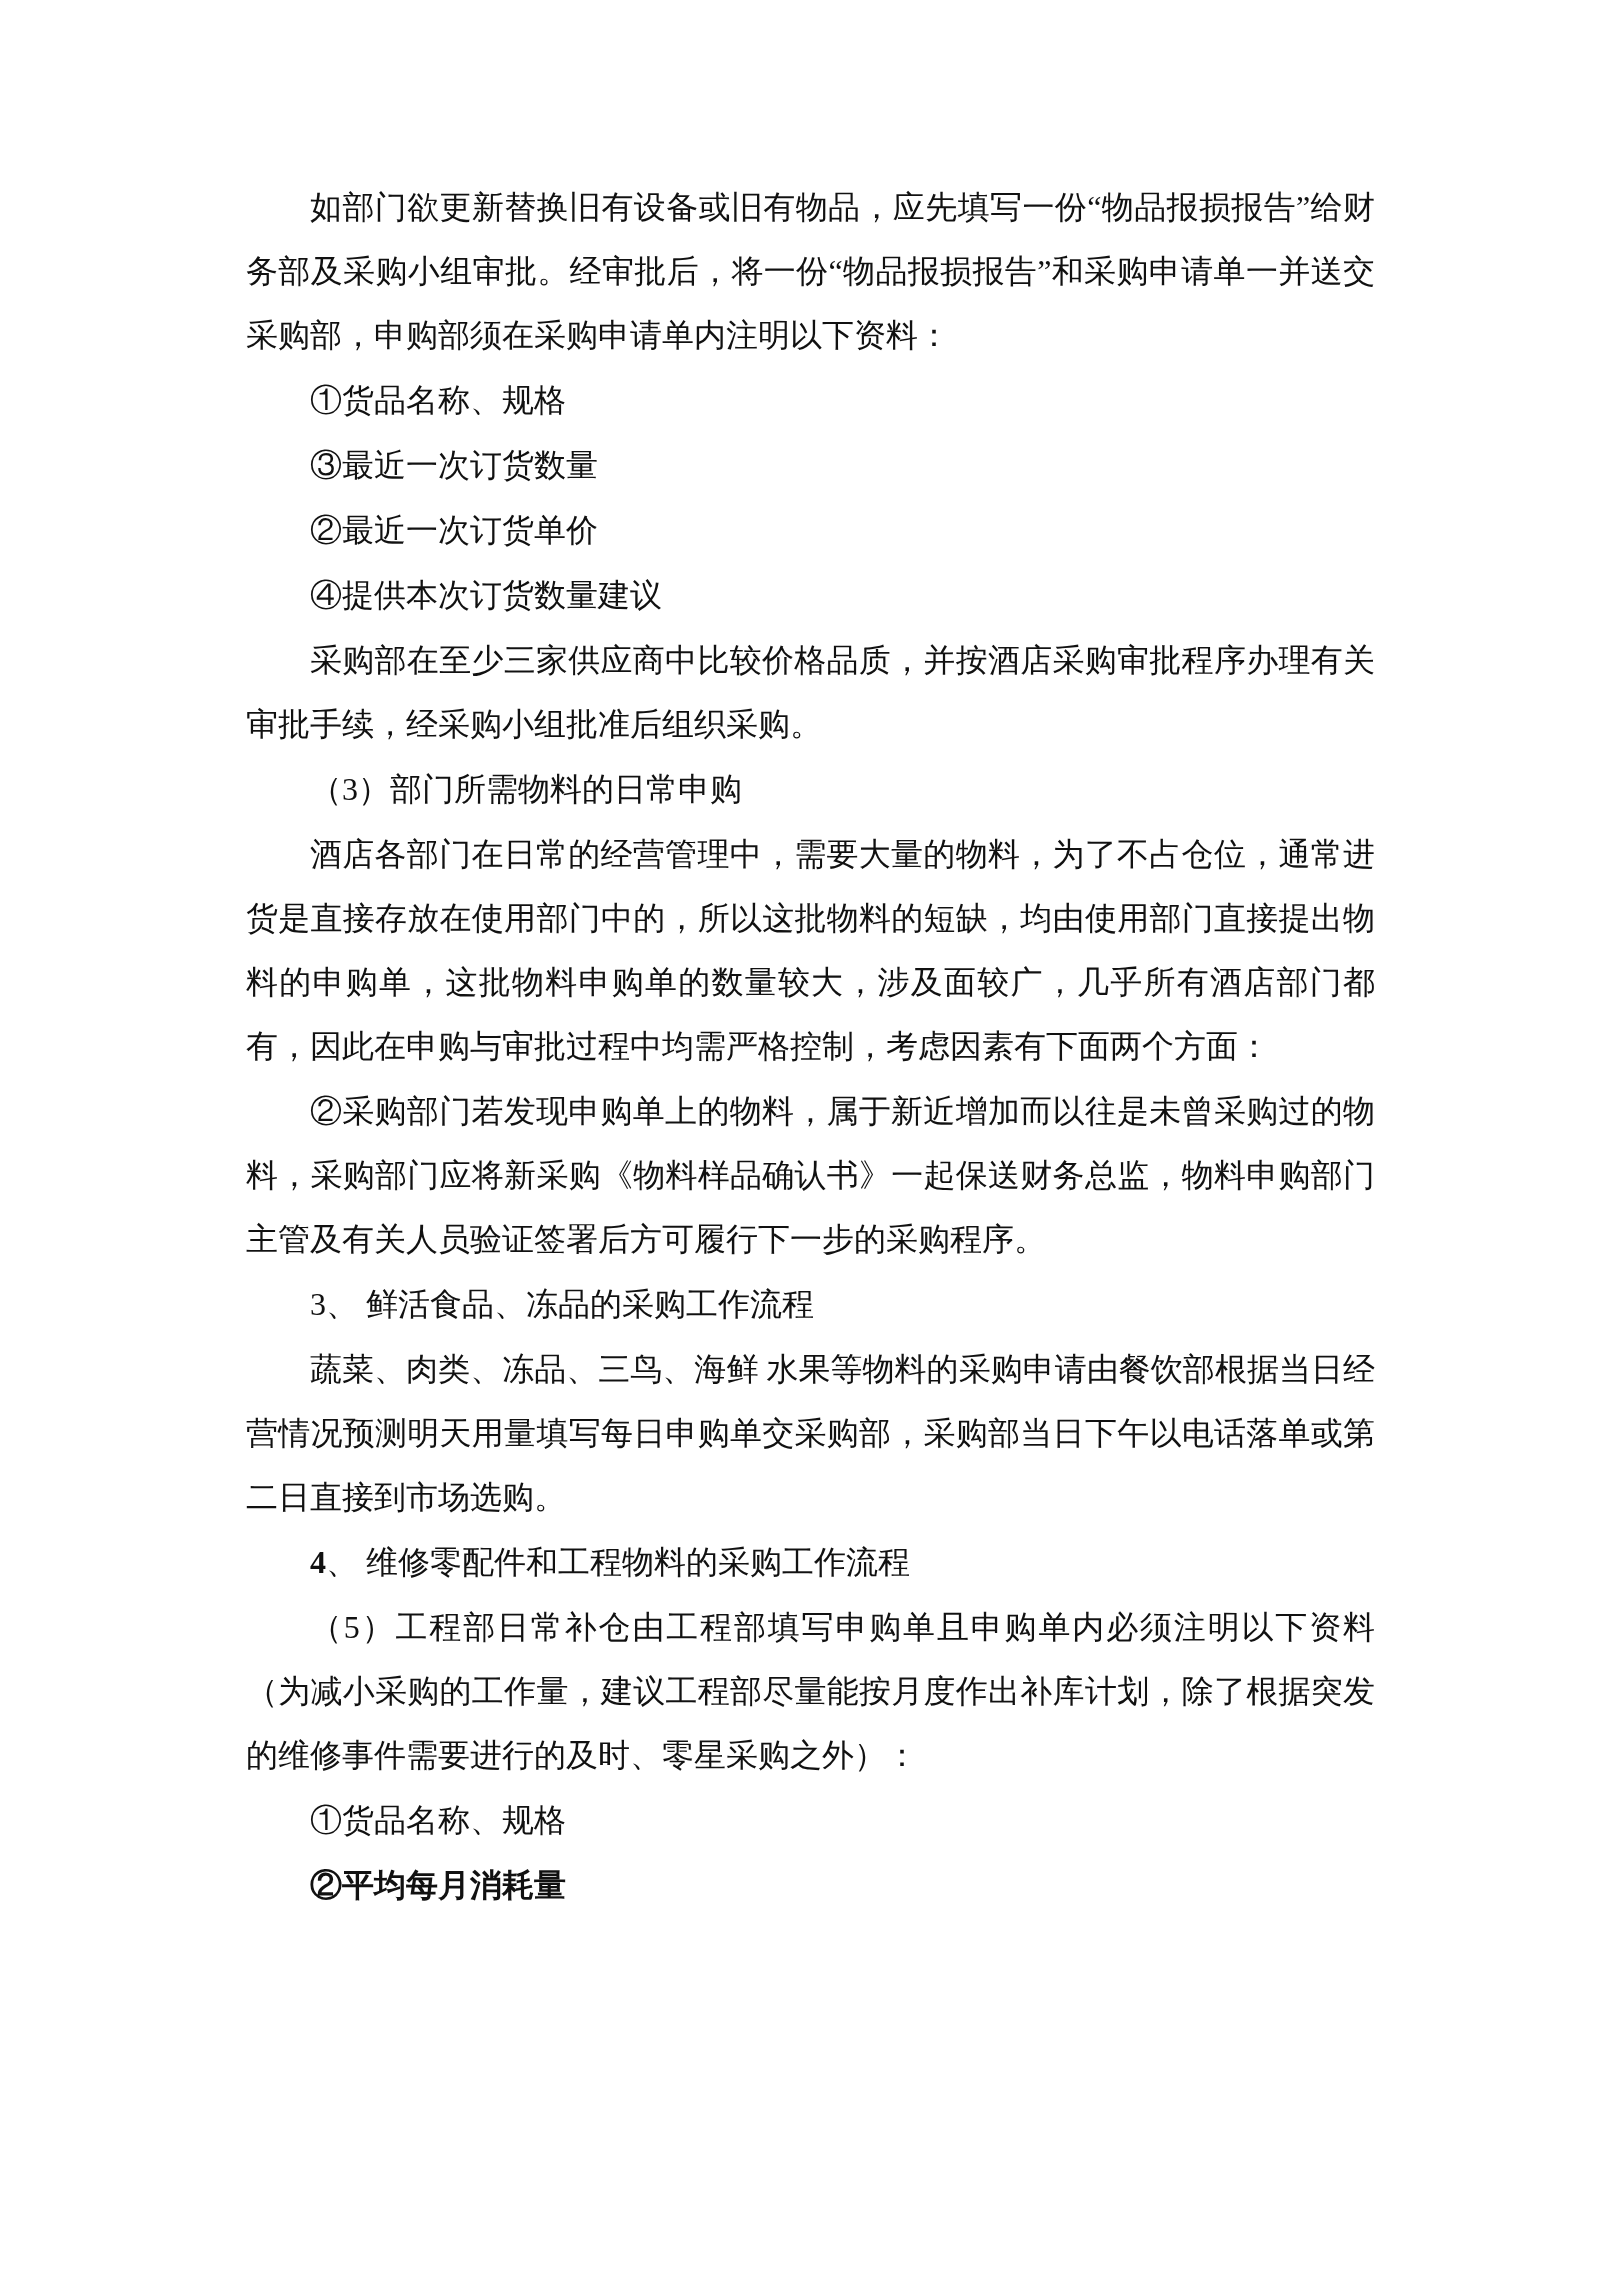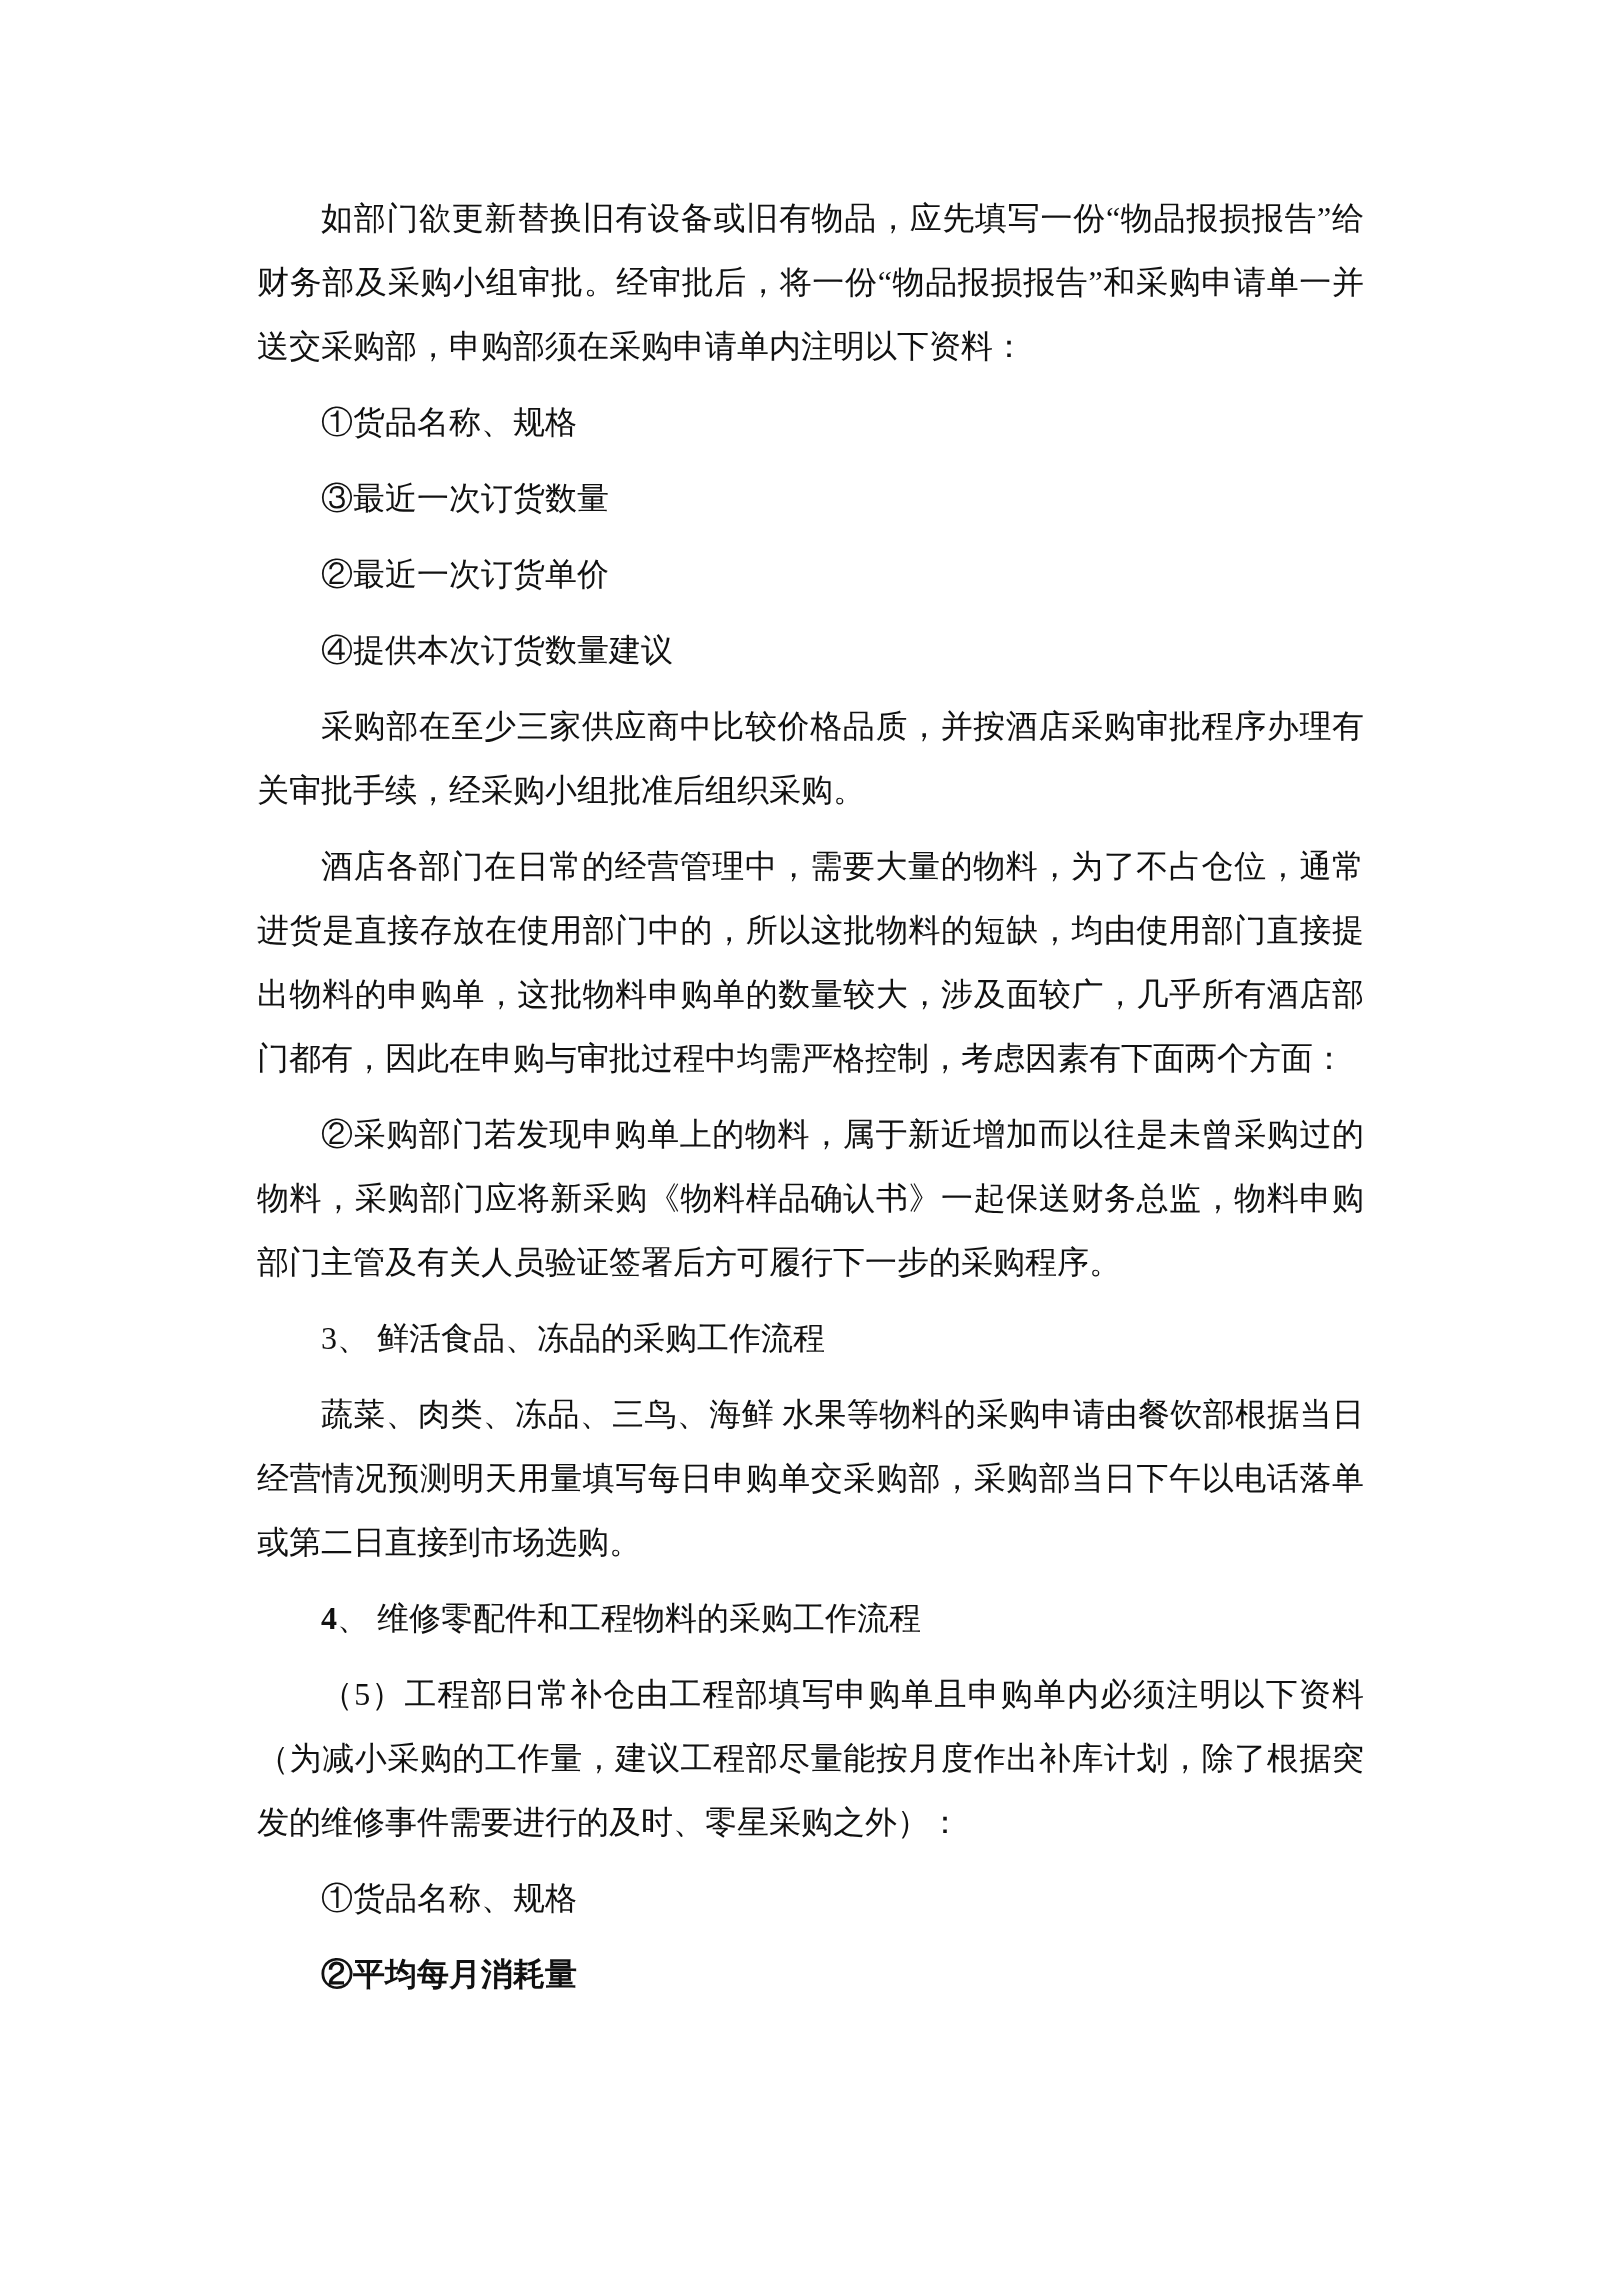--- a/index.html
+++ b/index.html
@@ -20,21 +20,21 @@
     left: 245px;
     top: 174px;
     width: 1131px;
     color: #111111;
     font-size: 32px;
     line-height: 64px;
     text-align: justify;
     text-justify: inter-ideograph;
   }
   .para {
-    margin: 12px;
+    margin: 1px;
     padding: 0;
     text-indent: 2em;
     text-align: justify;
   }
   .para:last-child {
     text-align: left;
     font-weight: bold;
   }
   .run-bold { font-weight: bold; }
   .run-italic { }
@@ -43,20 +43,21 @@
 <body>
 
 <div class="page">
   <div class="content" style="color: rgb(17, 17, 17);">
       <p class="para"><span>如部门欲更新替换旧有设备或旧有物品，应先填写一份“物品报损报告”给财务部及采购小组审批。经审批后，将一份“物品报损报告”和采购申请单一并送交采购部，申购部须在采购申请单内注明以下资料：</span></p>
       <p class="para"><span>①货品名称、规格</span></p>
       <p class="para"><span>③最近一次订货数量</span></p>
       <p class="para"><span>②最近一次订货单价</span></p>
       <p class="para"><span>④提供本次订货数量建议</span></p>
       <p class="para"><span>采购部在至少三家供应商中比较价格品质，并按酒店采购审批程序办理有关审批手续，经采购小组批准后组织采购。</span></p>
+      <p class="para"><span>（3）部门所需物料的日常申购</span></p>
       <p class="para"><span>酒店各部门在日常的经营管理中，需要大量的物料，为了不占仓位，通常进货是直接存放在使用部门中的，所以这批物料的短缺，均由使用部门直接提出物料的申购单，这批物料申购单的数量较大，涉及面较广，几乎所有酒店部门都有，因此在申购与审批过程中均需严格控制，考虑因素有下面两个方面：</span></p>
       <p class="para"><span>②采购部门若发现申购单上的物料，属于新近增加而以往是未曾采购过的物料，采购部门应将新采购《物料样品确认书》一起保送财务总监，物料申购部门主管及有关人员验证签署后方可履行下一步的采购程序。</span></p>
       <p class="para"><span>3、 鲜活食品、冻品的采购工作流程</span></p>
       <p class="para"><span>蔬菜、肉类、冻品、三鸟、海鲜 水果等物料的采购申请由餐饮部根据当日经营情况预测明天用量填写每日申购单交采购部，采购部当日下午以电话落单或第二日直接到市场选购。</span></p>
       <p class="para"><span class="run-bold">4</span><span>、 维修零配件和工程物料的采购工作流程</span></p>
       <p class="para"><span>（5）工程部日常补仓由工程部填写申购单且申购单内必须注明以下资料</span><span class="run-italic">（为减小采购的工作量，建议工程部尽量能按月度作出补库计划，除了根据突发的维修事件需要进行的及时、零星采购之外）：</span></p>
       <p class="para"><span>①货品名称、规格</span></p>
       <p class="para"><span>②平均每月消耗量</span></p>
     </div>
 </div>

